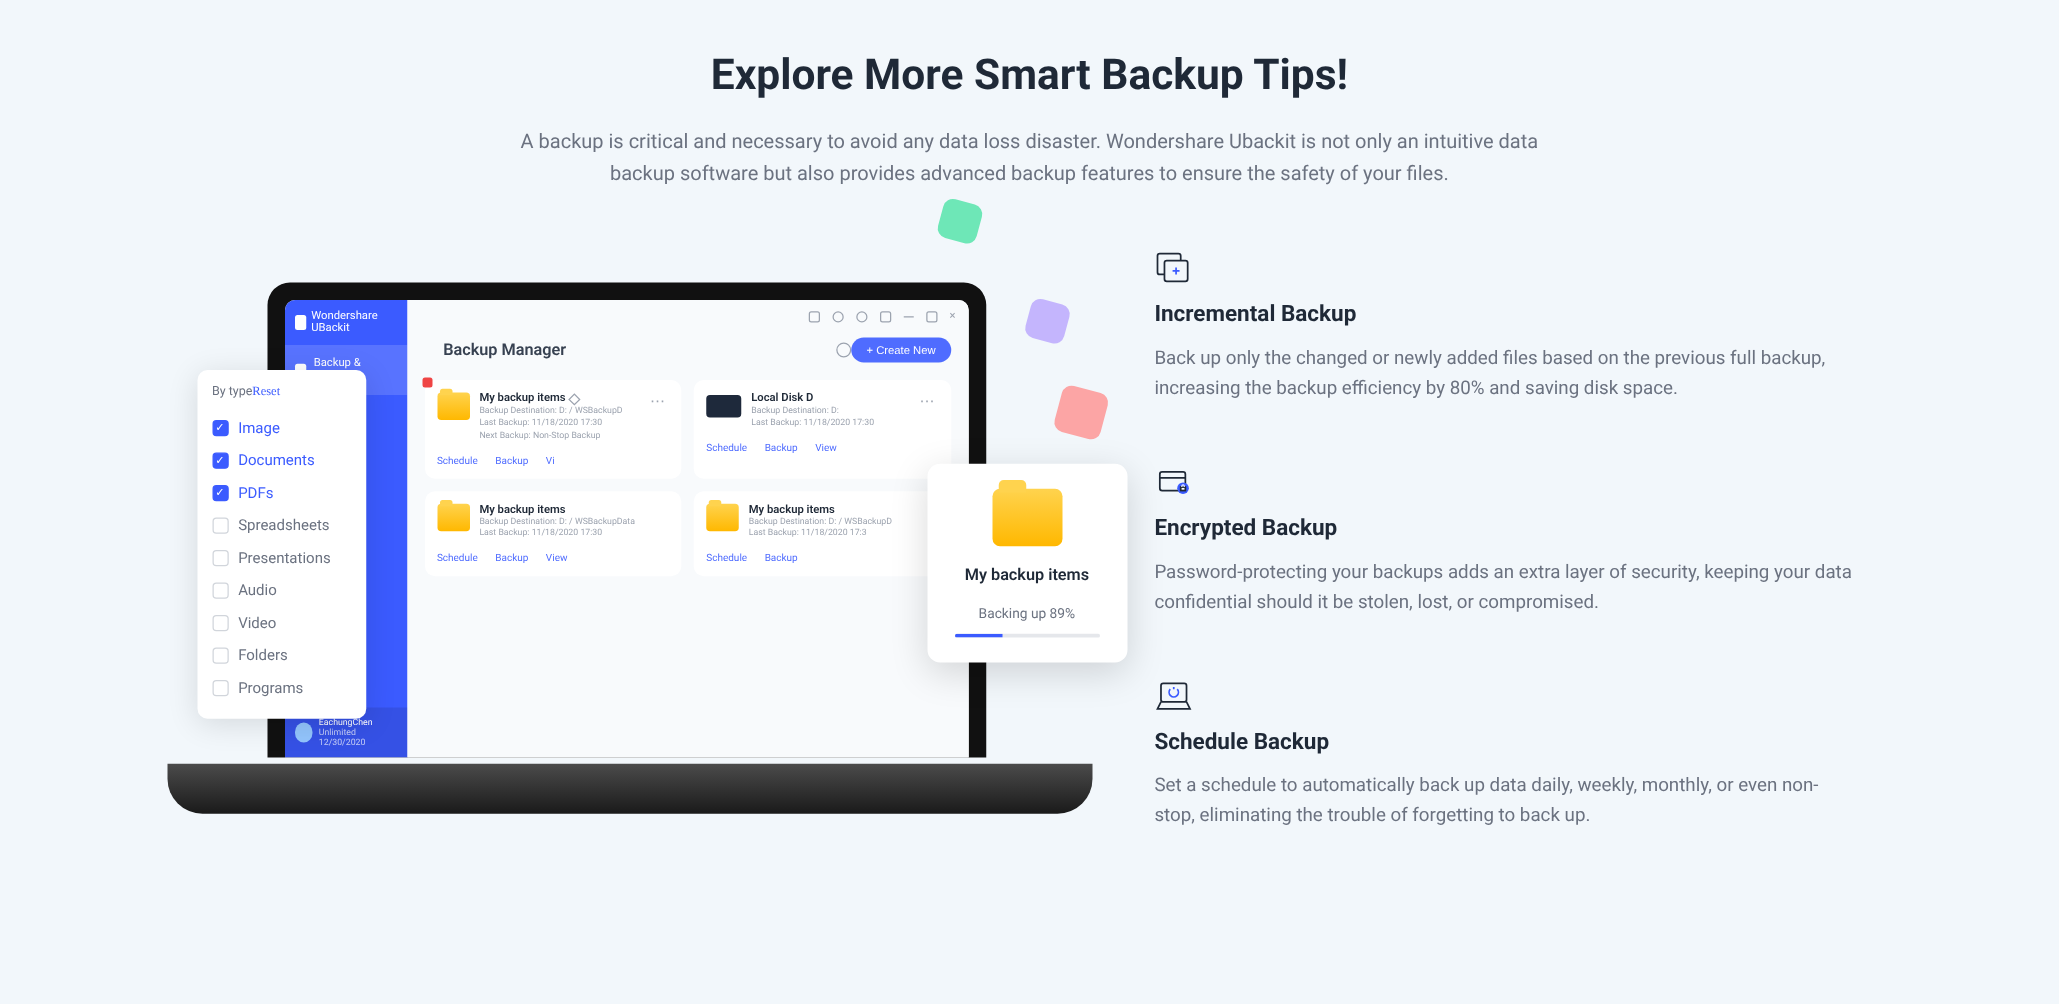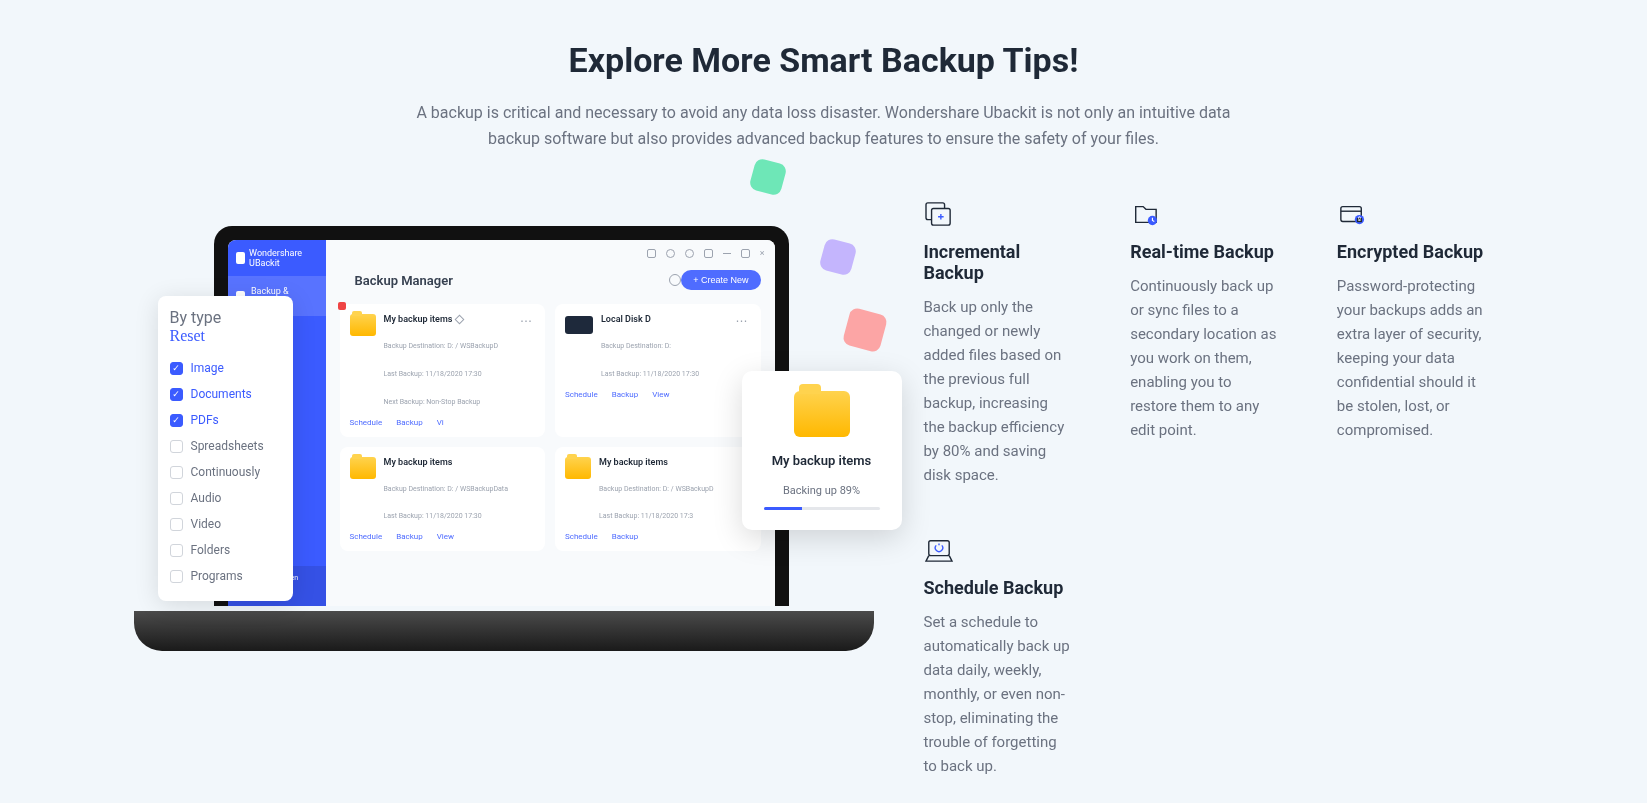--- a/index.html
+++ b/index.html
@@ -47,36 +47,36 @@
 .cards-grid { display: grid; grid-template-columns: 1fr 1fr; gap: 10px; padding: 10px 14px; }
 .card { background: #fff; border-radius: 8px; padding: 10px; position: relative; }
 .card-red-dot { position: absolute; top: -2px; left: -2px; width: 8px; height: 8px; background: #ef4444; border-radius: 2px; }
 .card-head { display: flex; gap: 8px; align-items: flex-start; }
 .folder-ic { width: 26px; height: 22px; background: linear-gradient(#ffd34e,#ffb800); border-radius: 3px; position: relative; }
 .folder-ic::before { content:''; position:absolute; top:-3px; left:2px; width:10px; height:5px; background:#ffd34e; border-radius:2px 2px 0 0; }
 .disk-ic { width: 28px; height: 18px; background: #1e293b; border-radius: 3px; margin-top: 2px; }
 .card-info { flex: 1; }
 .card-title { font-size: 9px; font-weight: 600; color: #1f2937; display: flex; align-items: center; gap: 4px; }
 .pencil-ic { width: 7px; height: 7px; border: 0.7px solid #9ca3af; transform: rotate(45deg); }
-.card-sub { font-size: 7px; color: #9ca3af; line-height: 1.4; margin-top: 18px; }
+.card-sub { font-size: 7px; color: #9ca3af; line-height: 1.4; margin-top: 0; }
 .card-actions { display: flex; gap: 14px; margin-top: 10px; font-size: 8px; color: #4f6cff; }
 .card-more { color: #9ca3af; font-size: 12px; padding: 0 3px; }
 .context-menu {
   position: absolute; top: 108px; left: 285px; background: #fff; width: 80px;
   border-radius: 6px; box-shadow: 0 4px 20px rgba(0,0,0,0.15); font-size: 8px; padding: 4px 0;
   z-index: 5;
 }
 .cm-item { padding: 5px 8px; color: #4b5563; display: flex; align-items: center; gap: 6px; }
 .cm-ic { width: 8px; height: 8px; border: 1px solid #9ca3af; border-radius: 2px; }
 .filter-panel {
   position: absolute; left: -6px; top: 95px; width: 135px; background: #fff;
   border-radius: 8px; box-shadow: 0 4px 25px rgba(0,0,0,0.12); padding: 12px;
   z-index: 10; font-size: 11px;
 }
-.fp-head { display: flex; justify-content: flex-start; margin-bottom: 10px; color: #6b7280; font-size: 16px; flex-direction: column; }
+.fp-head { display: flex; justify-content: flex-start; margin-bottom: 10px; color: #6b7280; font-size: 10px; }
 .fp-reset { color: #3b5bff; font-family: Liberation Serif, serif; }
 .fp-item { display: flex; align-items: center; gap: 8px; padding: 6px 0; }
 .fp-check { width: 13px; height: 13px; border: 1.5px solid #d1d5db; border-radius: 3px; flex-shrink: 0; display: flex; align-items: center; justify-content: center; }
 .fp-check.checked { background: #3b5bff; border-color: #3b5bff; color: #fff; font-size: 9px; }
 .fp-label { font-size: 12px; color: #6b7280; }
 .fp-label.active { color: #3b5bff; }
 .backup-popup {
   position: absolute; right: -58px; top: 170px; width: 160px; background: #fff;
   border-radius: 10px; box-shadow: 0 8px 30px rgba(0,0,0,0.15); padding: 20px 16px;
   text-align: center; z-index: 10;
@@ -84,21 +84,21 @@
 .bp-folder { width: 56px; height: 46px; background: linear-gradient(#ffd34e,#ffb800); border-radius: 6px; margin: 0 auto 16px; position: relative; }
 .bp-folder::before { content:''; position:absolute; top:-7px; left:5px; width:22px; height:10px; background:#ffd34e; border-radius:4px 4px 0 0; }
 .bp-title { font-size: 13px; font-weight: 600; color: #1f2937; margin-bottom: 16px; }
 .bp-status { font-size: 11px; color: #6b7280; margin-bottom: 10px; }
 .bp-bar { height: 3px; background: #e5e7eb; border-radius: 2px; overflow: hidden; margin: 0 6px; }
 .bp-fill { height: 100%; width: 33%; background: #3b5bff; }
 .float-ic { position: absolute; width: 32px; height: 32px; border-radius: 8px; transform: rotate(15deg); }
 .float-1 { top: -40px; right: 60px; background: #6ee7b7; }
 .float-2 { top: 40px; right: -10px; background: #c4b5fd; }
 .float-3 { top: 110px; right: -40px; background: #fca5a5; width: 38px; height: 38px; }
-.features { display: grid; grid-template-columns: 1fr 1fr 1fr; gap: 50px 60px; width: 560px; }
+.features { display: grid; grid-template-columns: 1fr; gap: 50px 60px; width: 560px; }
 .feature { }
 .feat-icon { width: 30px; height: 26px; margin-bottom: 14px; }
 .feat-icon svg { width: 100%; height: 100%; }
 .feat-title { font-size: 18px; font-weight: 700; color: #1f2937; margin-bottom: 12px; }
 .feat-desc { font-size: 15px; color: #6b7280; line-height: 1.6; }
 </style>
 </head>
 <body>
 
 <div class="container">
@@ -238,21 +238,21 @@
             <div class="fp-item">
               <span class="fp-check checked">✓</span>
               <span class="fp-label active">PDFs</span>
             </div>
             <div class="fp-item">
               <span class="fp-check"></span>
               <span class="fp-label">Spreadsheets</span>
             </div>
             <div class="fp-item">
               <span class="fp-check"></span>
-              <span class="fp-label">Continuously</span>
+              <span class="fp-label">Presentations</span>
             </div>
             <div class="fp-item">
               <span class="fp-check"></span>
               <span class="fp-label">Audio</span>
             </div>
             <div class="fp-item">
               <span class="fp-check"></span>
               <span class="fp-label">Video</span>
             </div>
             <div class="fp-item">
@@ -280,31 +280,20 @@
       <div class="feature">
         <div class="feat-icon">
           <svg viewBox="0 0 32 28" fill="none" stroke="#1f2937" stroke-width="1.5">
               <rect x="2" y="2" width="20" height="18" rx="2"></rect>
               <rect x="8" y="8" width="20" height="18" rx="2" fill="#f2f7fb"></rect>
               <path d="M18 14v6M15 17h6" stroke="#3b5bff"></path>
             </svg>
         </div>
         <h3 class="feat-title">Incremental Backup</h3>
         <p class="feat-desc">Back up only the changed or newly added files based on the previous full backup, increasing the backup efficiency by 80% and saving disk space.</p>
-      </div>
-      <div class="feature">
-        <div class="feat-icon">
-          <svg viewBox="0 0 32 28" fill="none" stroke="#1f2937" stroke-width="1.5">
-              <path d="M6 6h8l3 3h11v14H6z"></path>
-              <circle cx="24" cy="21" r="5" fill="#3b5bff" stroke="none"></circle>
-              <path d="M24 18v3l2 1" stroke="#fff" stroke-width="1.2"></path>
-            </svg>
-        </div>
-        <h3 class="feat-title">Real-time Backup</h3>
-        <p class="feat-desc">Continuously back up or sync files to a secondary location as you work on them, enabling you to restore them to any edit point.</p>
       </div>
       <div class="feature">
         <div class="feat-icon">
           <svg viewBox="0 0 32 28" fill="none" stroke="#1f2937" stroke-width="1.5">
               <rect x="4" y="6" width="22" height="16" rx="2"></rect>
               <path d="M4 11h22"></path>
               <circle cx="24" cy="20" r="5" fill="#3b5bff" stroke="none"></circle>
               <rect x="22" y="19" width="4" height="3" fill="#fff"></rect>
               <path d="M23 19v-1a1 1 0 0 1 2 0v1" stroke="#fff" stroke-width="1" fill="none"></path>
             </svg>

